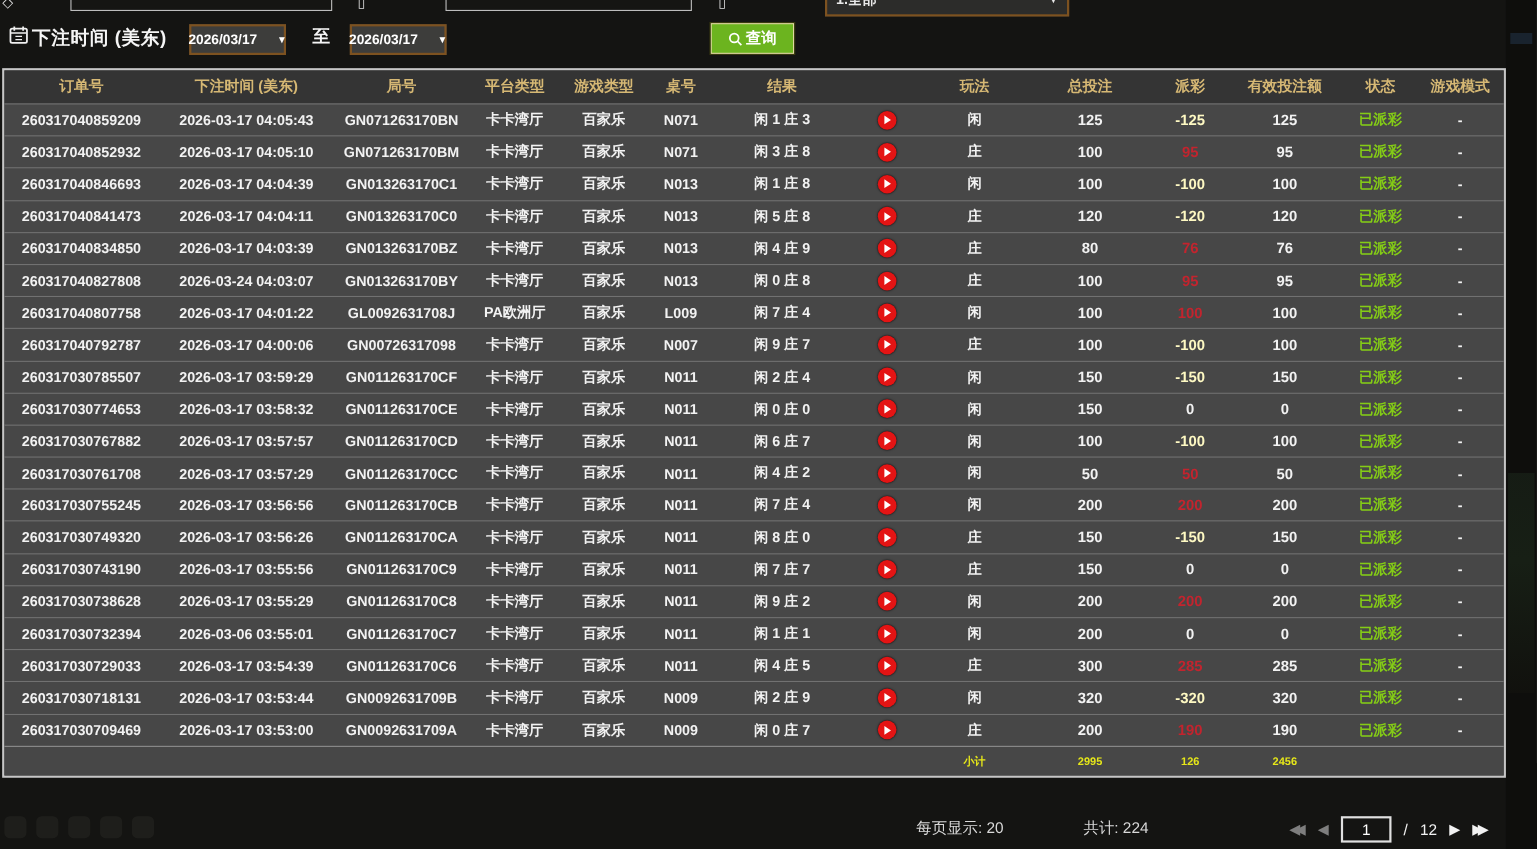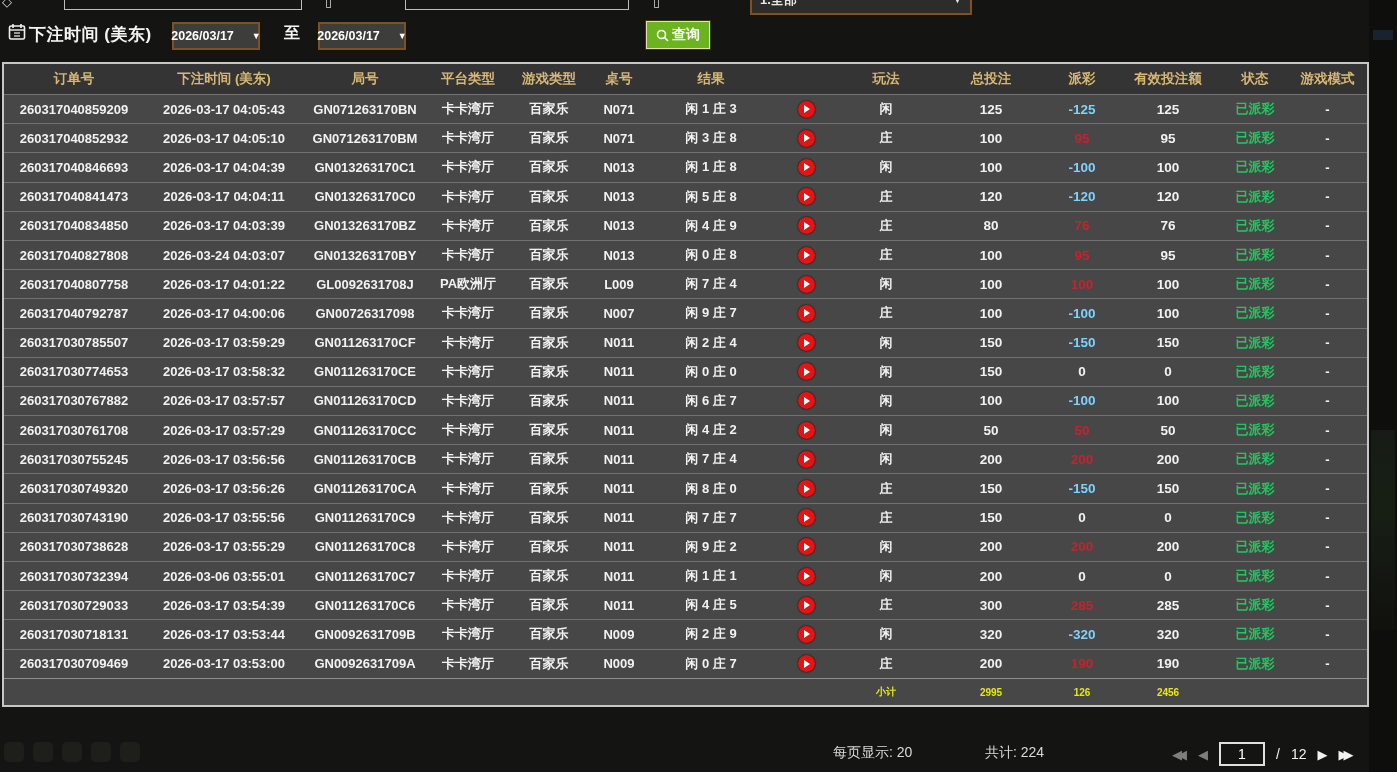--- a/index.html
+++ b/index.html
@@ -15,37 +15,37 @@
   .mini-glyph { position:absolute; top:-6px; color:#dcdcdc; font-size:13px; }
 
   
   .filter-row { position:absolute; left:0; top:18px; width:1397px; height:34px; }
   .cal-icon { position:absolute; left:8px; top:5px; }
   .flt-label { position:absolute; left:29px; top:5px; color:#f5f5f5; font-size:17px; font-weight:bold; letter-spacing:0.5px; }
   .date-select { position:absolute; top:4px; width:88px; height:28px; background:#3d3d3b; border:2px solid #7d5220;
                  color:#fff; font-size:12.5px; font-weight:bold; display:flex; align-items:center; justify-content:center; gap:18px; cursor:pointer; }
   .ds-arrow { font-size:9px; }
   .to-label { position:absolute; left:284px; top:5px; color:#f5f5f5; font-size:16px; font-weight:bold; }
-  .query-btn { position:absolute; left:646px; top:3px; width:64px; height:28px; background:#6cb41f;
+  .query-btn { position:absolute; left:646px; top:3px; width:76px; height:28px; background:#6cb41f;
                border:1px solid #ecdcae; outline:1px solid #3a3a10; color:#fff; font-size:14px; font-weight:bold;
                display:flex; align-items:center; justify-content:center; gap:3px; cursor:pointer;
                font-family:"Liberation Sans","DejaVu Sans",sans-serif; }
 
   
   .tbl { position:absolute; left:2px; top:62px; width:1367px; border:2px solid #c6c6c6; background:#474747; }
   .grid-row { display:grid; grid-template-columns:140px 160px 122px 84px 78px 62px 122px 68px 92px 118px 64px 108px 66px 79px; align-items:center; }
   .thead { height:30px; background:#343434; }
   .th { color:#d6b874; font-size:13.5px; font-weight:bold; text-align:center; white-space:nowrap; }
   .tr { height:29.2px; background:#474747; border-top:1px solid #717171; }
   .td { color:#f2f2f2; font-size:13px; font-weight:bold; text-align:center; white-space:nowrap; }
   .td.num { font-size:13.5px; }
   .pay-win  { color:#c2242e; }
-  .pay-loss { color:#7dd3fc; }
+  .pay-loss { color:#fef9c3; }
   .pay-zero { color:#f2f2f2; }
-  .status-g { color:#22c55e; }
+  .status-g { color:#84cc16; }
   .play-btn { width:17px; height:17px; border-radius:50%; background:#e41414; margin:0 auto;
               display:flex; align-items:center; justify-content:center; cursor:pointer; box-shadow:0 0 2px #000; }
   .play-btn .tri { width:0; height:0; border-left:6px solid #fff; border-top:4px solid transparent; border-bottom:4px solid transparent; margin-left:2px; }
   .total-row { height:27.7px; background:#474747; border-top:1px solid #8e8e8e; }
   .total-row .td { color:#e6e719; font-size:10px; }
 
   
   .pager-bar { position:absolute; top:740px; left:0; width:1397px; height:30px; color:#d9d9d9; font-size:14px;padding-left:48px; }
   .per-page { position:absolute; left:833px; top:4px; }
   .grand-count { position:absolute; left:985px; top:4px; }

